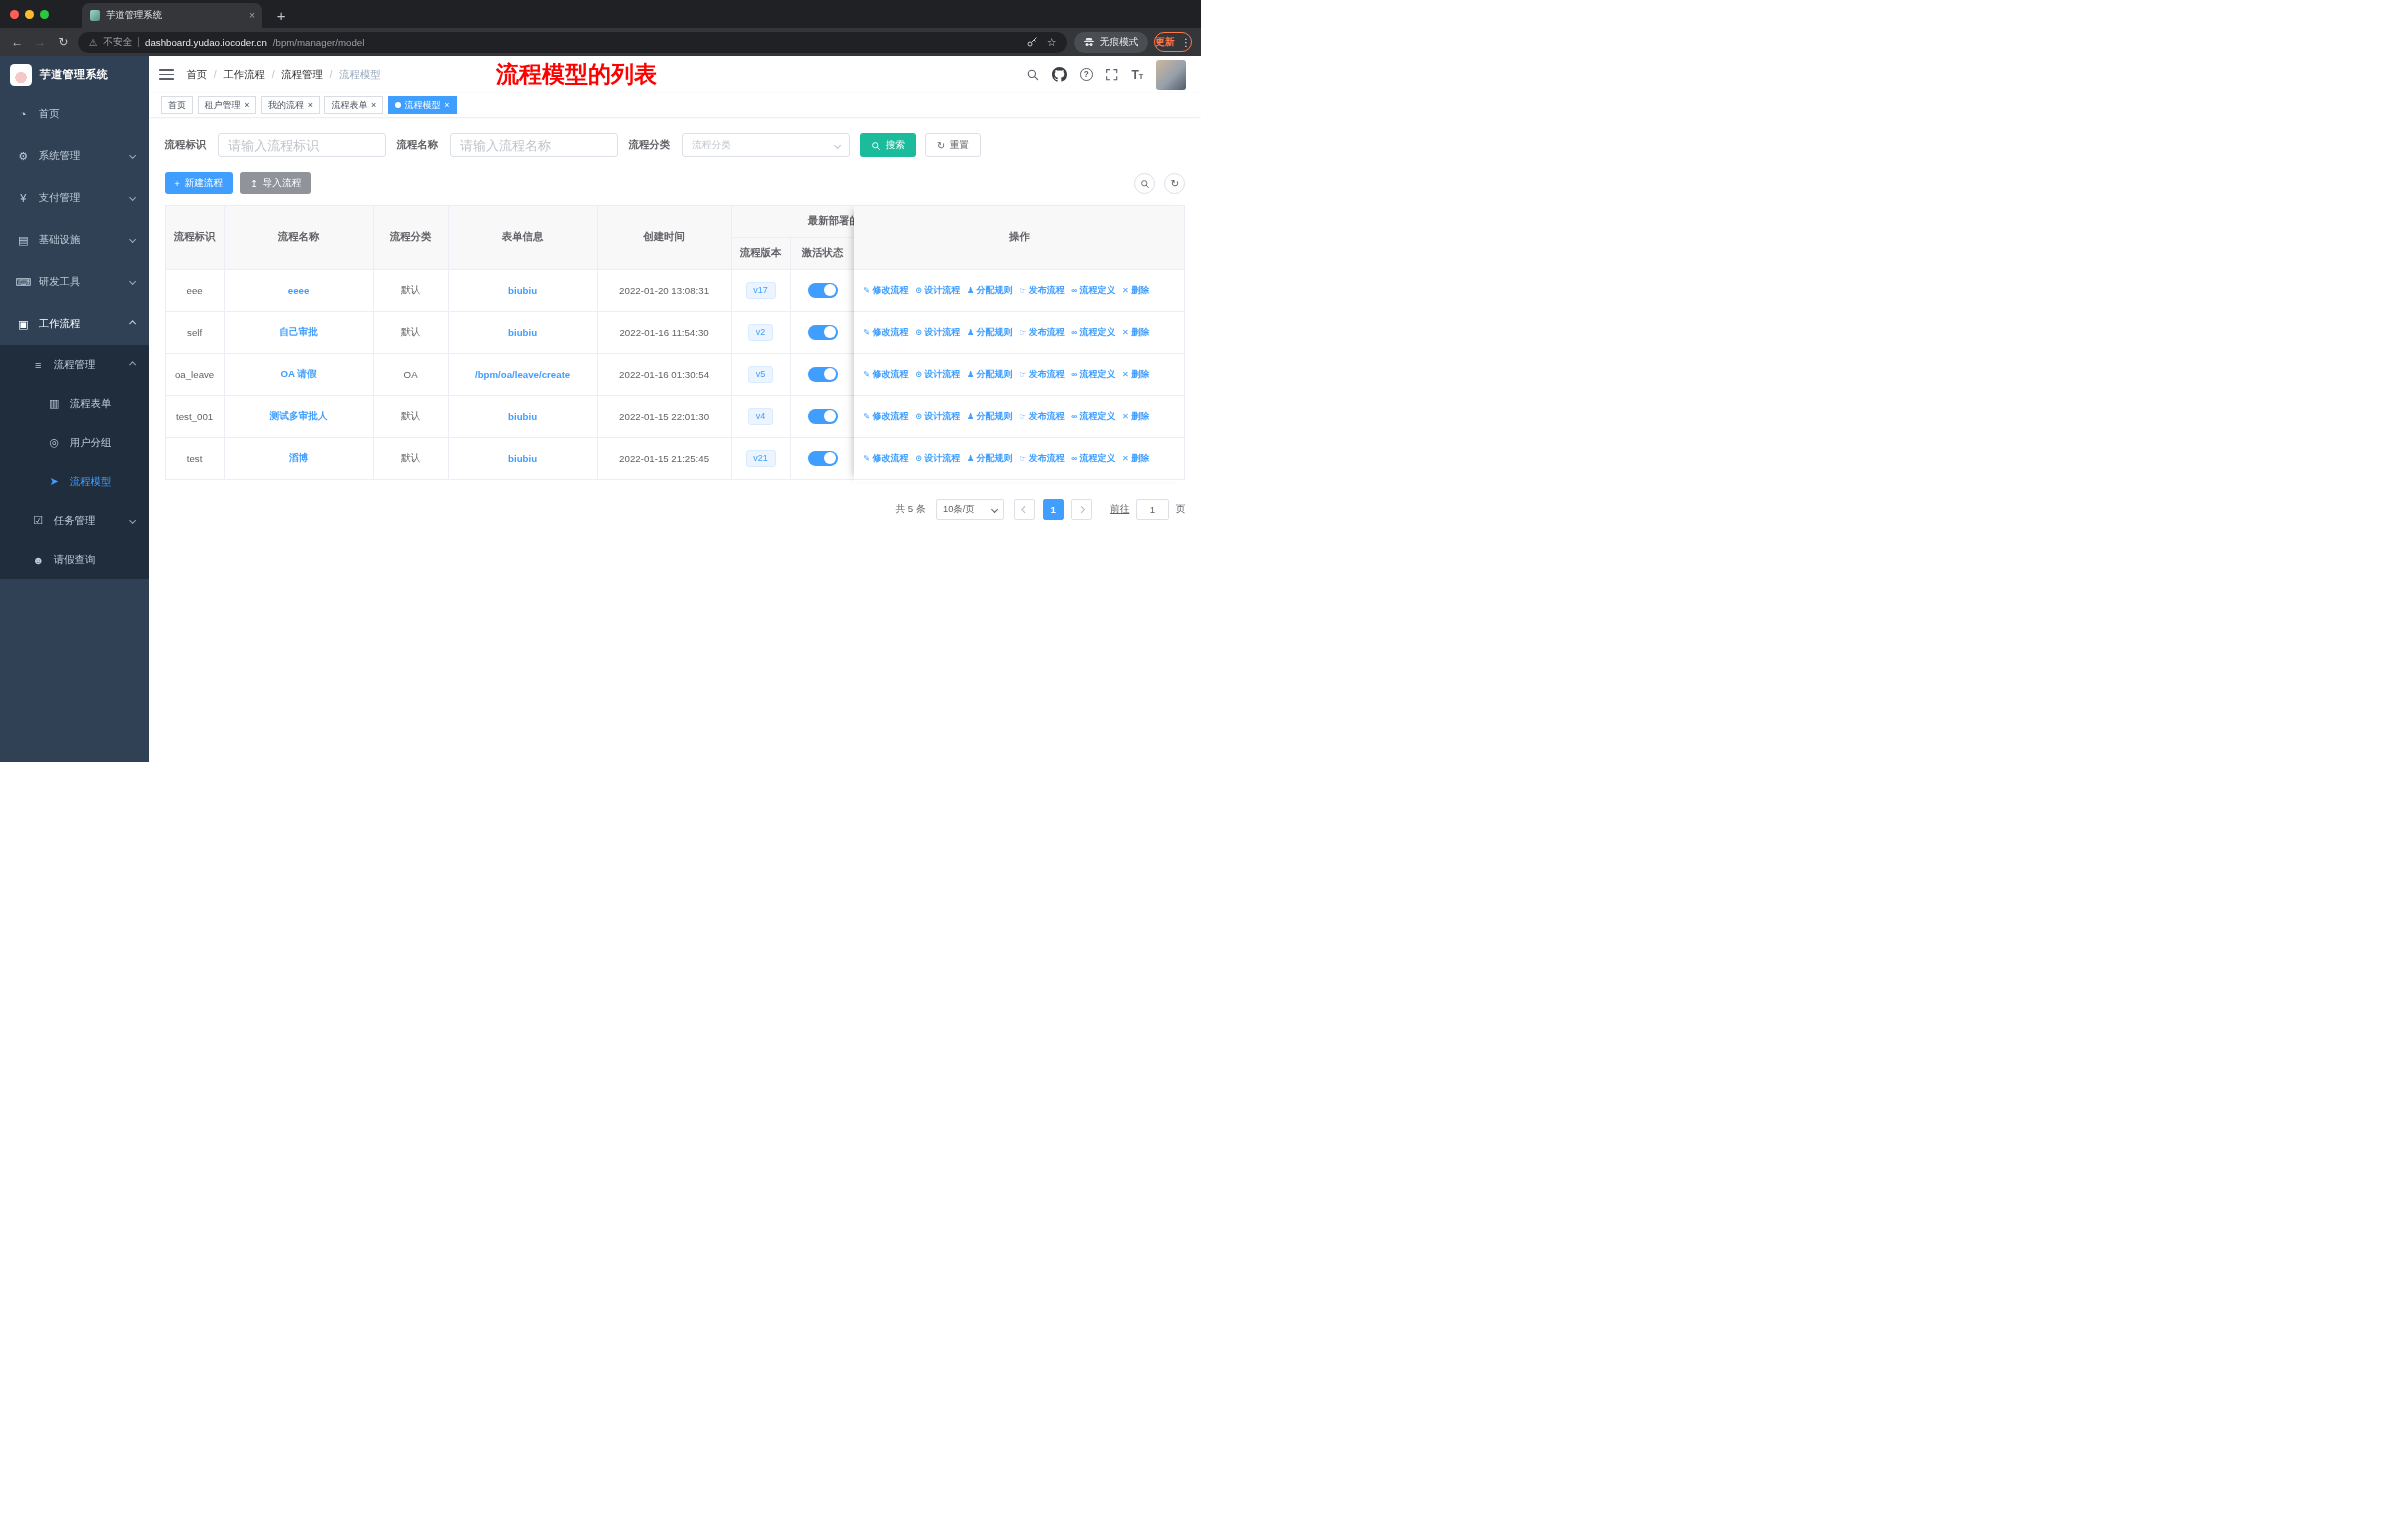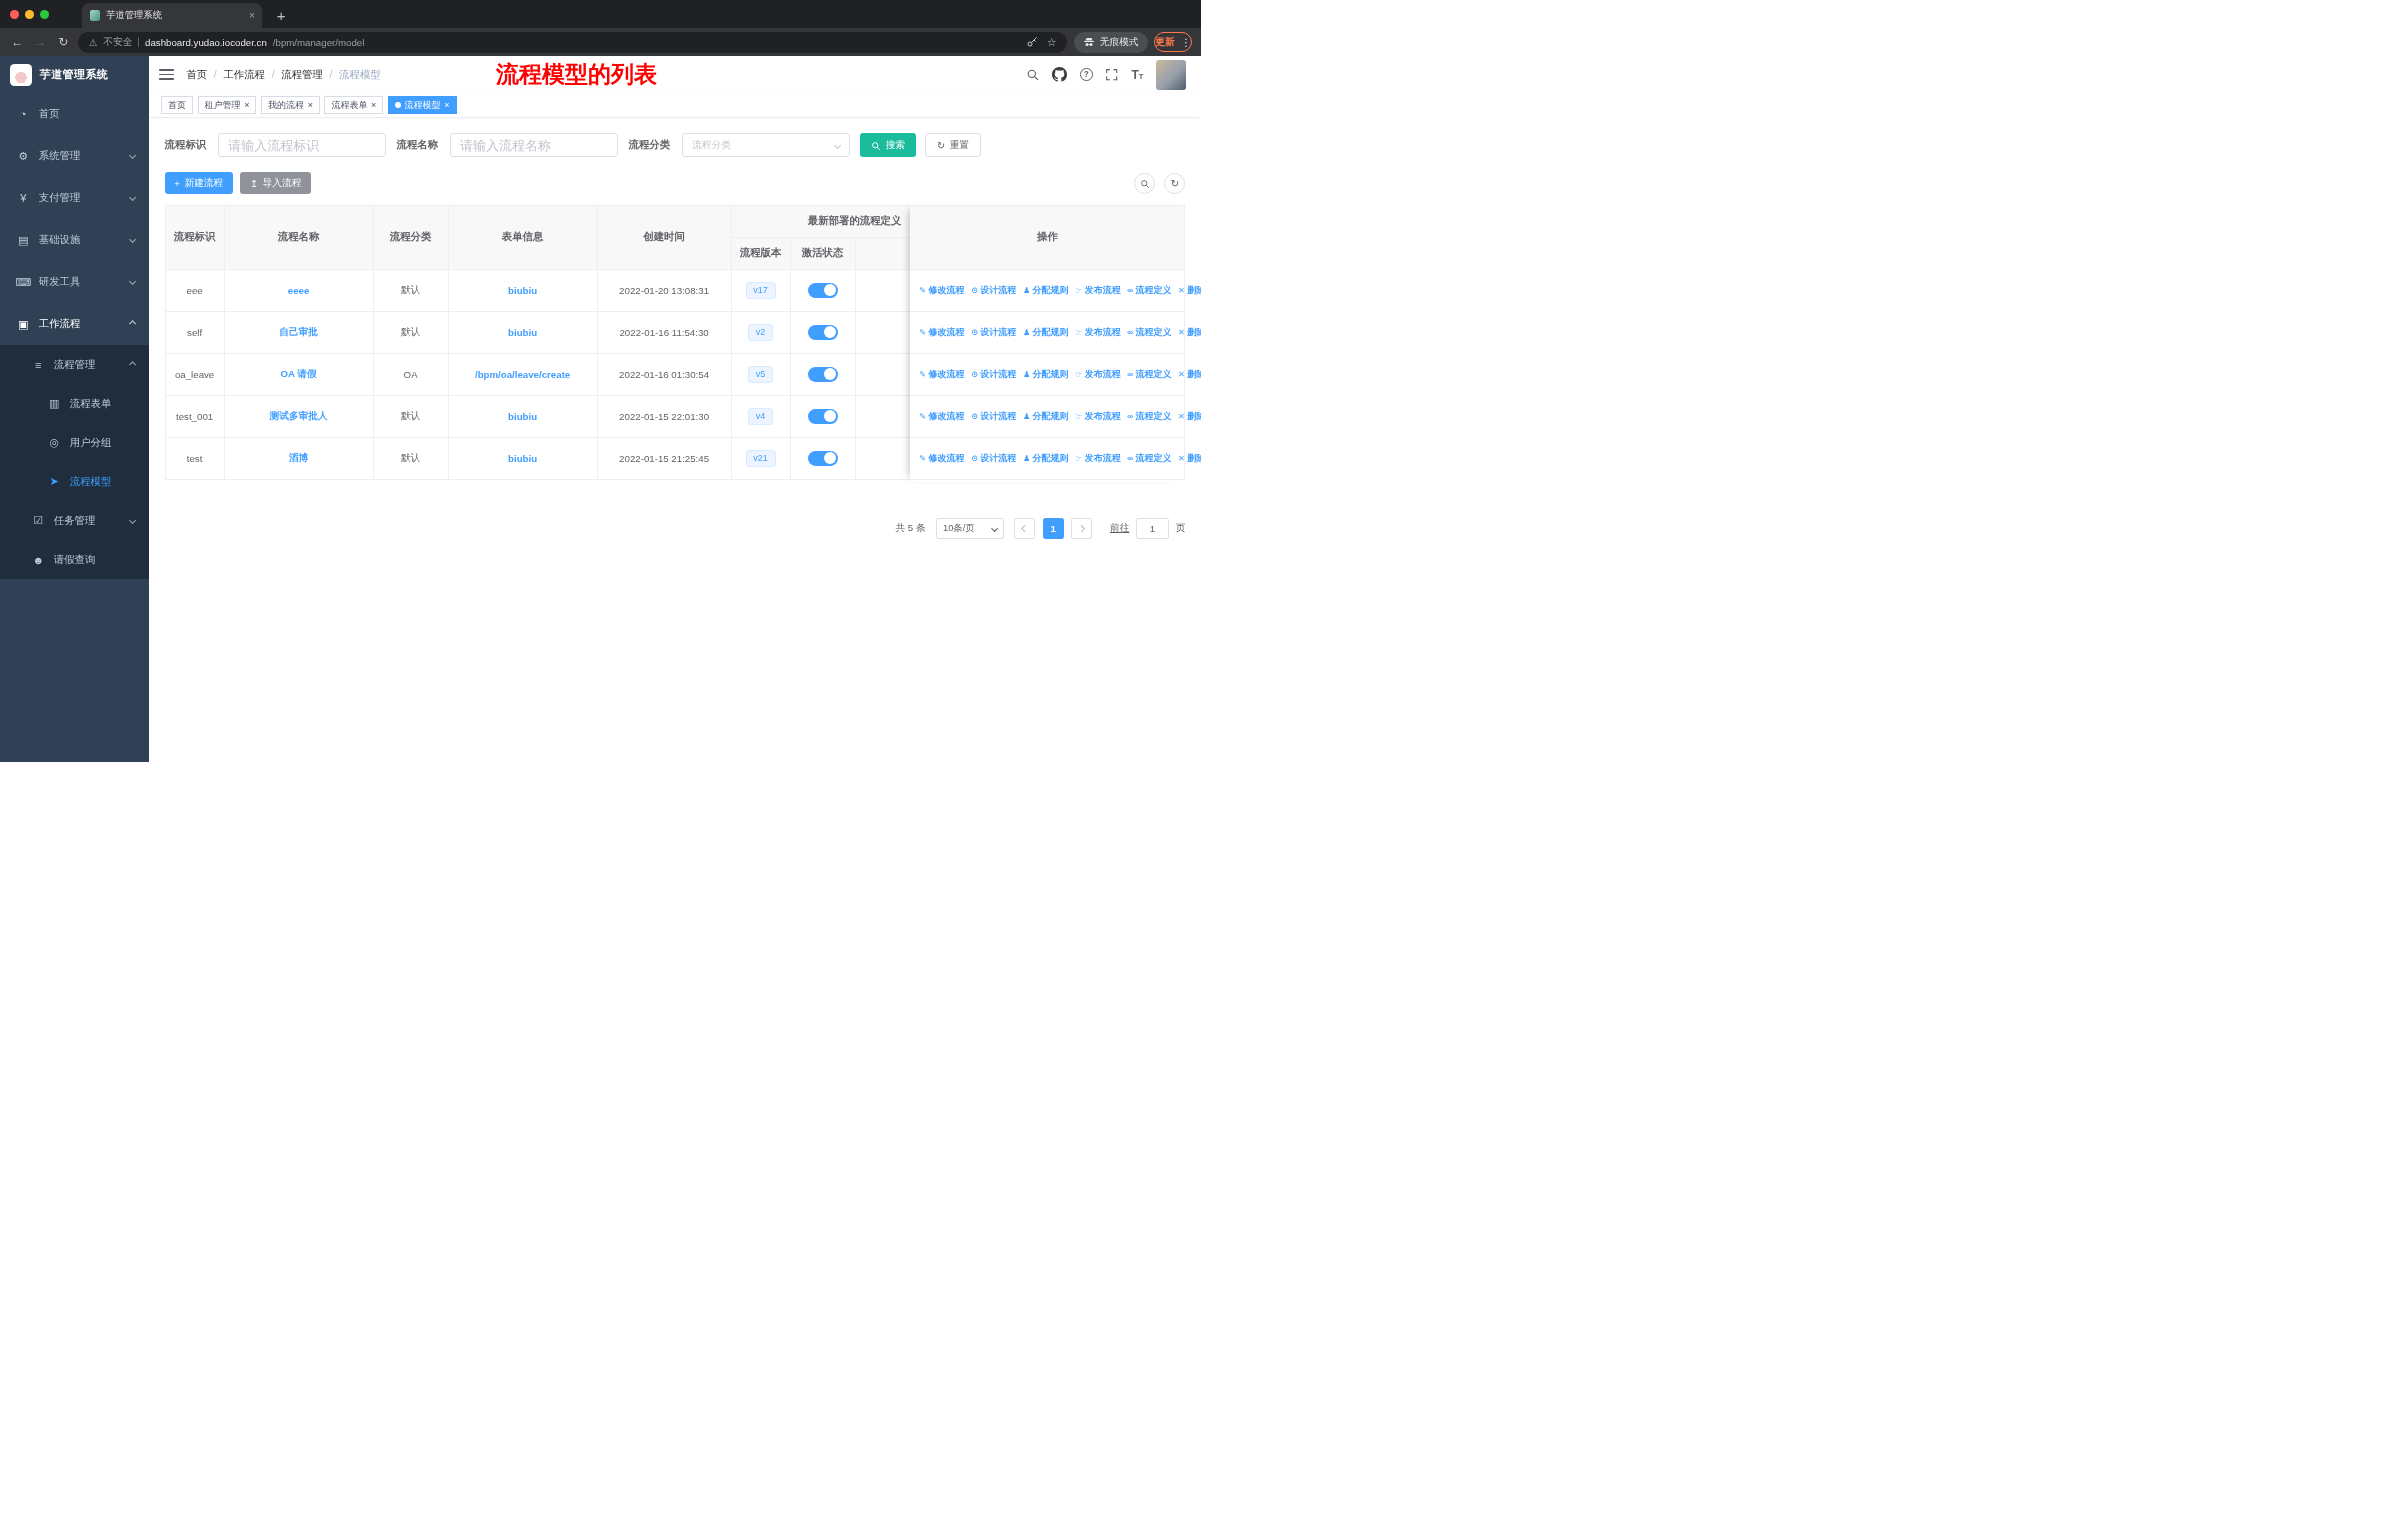--- a/index.html
+++ b/index.html
@@ -100,28 +100,28 @@
   .ptable .first{border-left:0.7px solid #ebeef5;}
   .ptable thead tr:first-child{height:33px;}
   .ptable thead tr:nth-child(2){height:32px;}
   .ptable tbody tr{height:42px;}
   .ptable td{font-size:9.7px;color:#606266;}
   a.link{color:#409eff;font-size:9.7px;}
   .badge{display:inline-block;background:#ecf5ff;border:0.7px solid #d9ecff;color:#409eff;font-size:9px;line-height:13.4px;padding:0.7px 6.7px;border-radius:3px;}
   .toggle{width:30px;height:15px;border-radius:7.4px;background:#409eff;margin:0 auto;position:relative;cursor:pointer;}
   .knob{position:absolute;top:1.5px;right:1.5px;width:12px;height:12px;border-radius:50%;background:#fff;}
 
-  .opscol{position:absolute;top:0;right:0;width:275px;height:277px;background:#fff;box-shadow:-6px 0 7.4px -4.5px rgba(0,0,0,.25);}
+  .opscol{position:absolute;top:0;right:0;width:331px;height:277px;background:#fff;box-shadow:-6px 0 7.4px -4.5px rgba(0,0,0,.25);}
   .ops-header{height:65px;border-top:0.7px solid #ebeef5;border-bottom:0.7px solid #ebeef5;border-right:0.7px solid #ebeef5;background:#f8f8f9;display:flex;align-items:center;justify-content:center;font-size:10.4px;font-weight:600;color:#606266;}
   .ops-row{height:42px;border-bottom:0.7px solid #ebeef5;border-right:0.7px solid #ebeef5;display:flex;align-items:center;padding:0 9px;gap:6.7px;background:#fff;}
   .op-link{color:#409eff;font-size:9px;display:inline-flex;align-items:center;gap:2.2px;white-space:nowrap;}
   .op-ic{font-size:8.2px;}
 
   
-  .pager{display:flex;align-items:center;justify-content:flex-end;margin-top:36px;font-size:9.7px;color:#606266;}
+  .pager{display:flex;align-items:center;justify-content:flex-end;margin-top:17px;font-size:9.7px;color:#606266;}
   .pg-total{margin-right:10.4px;}
   .pg-size{width:68px;height:21px;border:0.7px solid #dcdfe6;border-radius:2.2px;display:flex;align-items:center;justify-content:space-between;padding:0 6px;font-size:9.3px;margin-right:10.4px;cursor:pointer;}
   .pg-btn{width:21px;height:21px;border:0.7px solid #dcdfe6;background:#fff;border-radius:2.2px;display:flex;align-items:center;justify-content:center;color:#b4b9c2;margin-right:7.4px;cursor:pointer;font-size:9.7px;}
   .pg-btn.active{background:#409eff;border-color:#409eff;color:#fff;font-weight:600;}
   .pg-goto{margin-left:10.4px;margin-right:6.7px;text-decoration:underline;}
   .pg-input{width:33px;height:21px;border:0.7px solid #dcdfe6;border-radius:2.2px;text-align:center;font-size:9.7px;color:#606266;margin-right:6.7px;outline:none;font-family:inherit;}
   svg{display:block;}
 </style>
 </head>
 <body>

